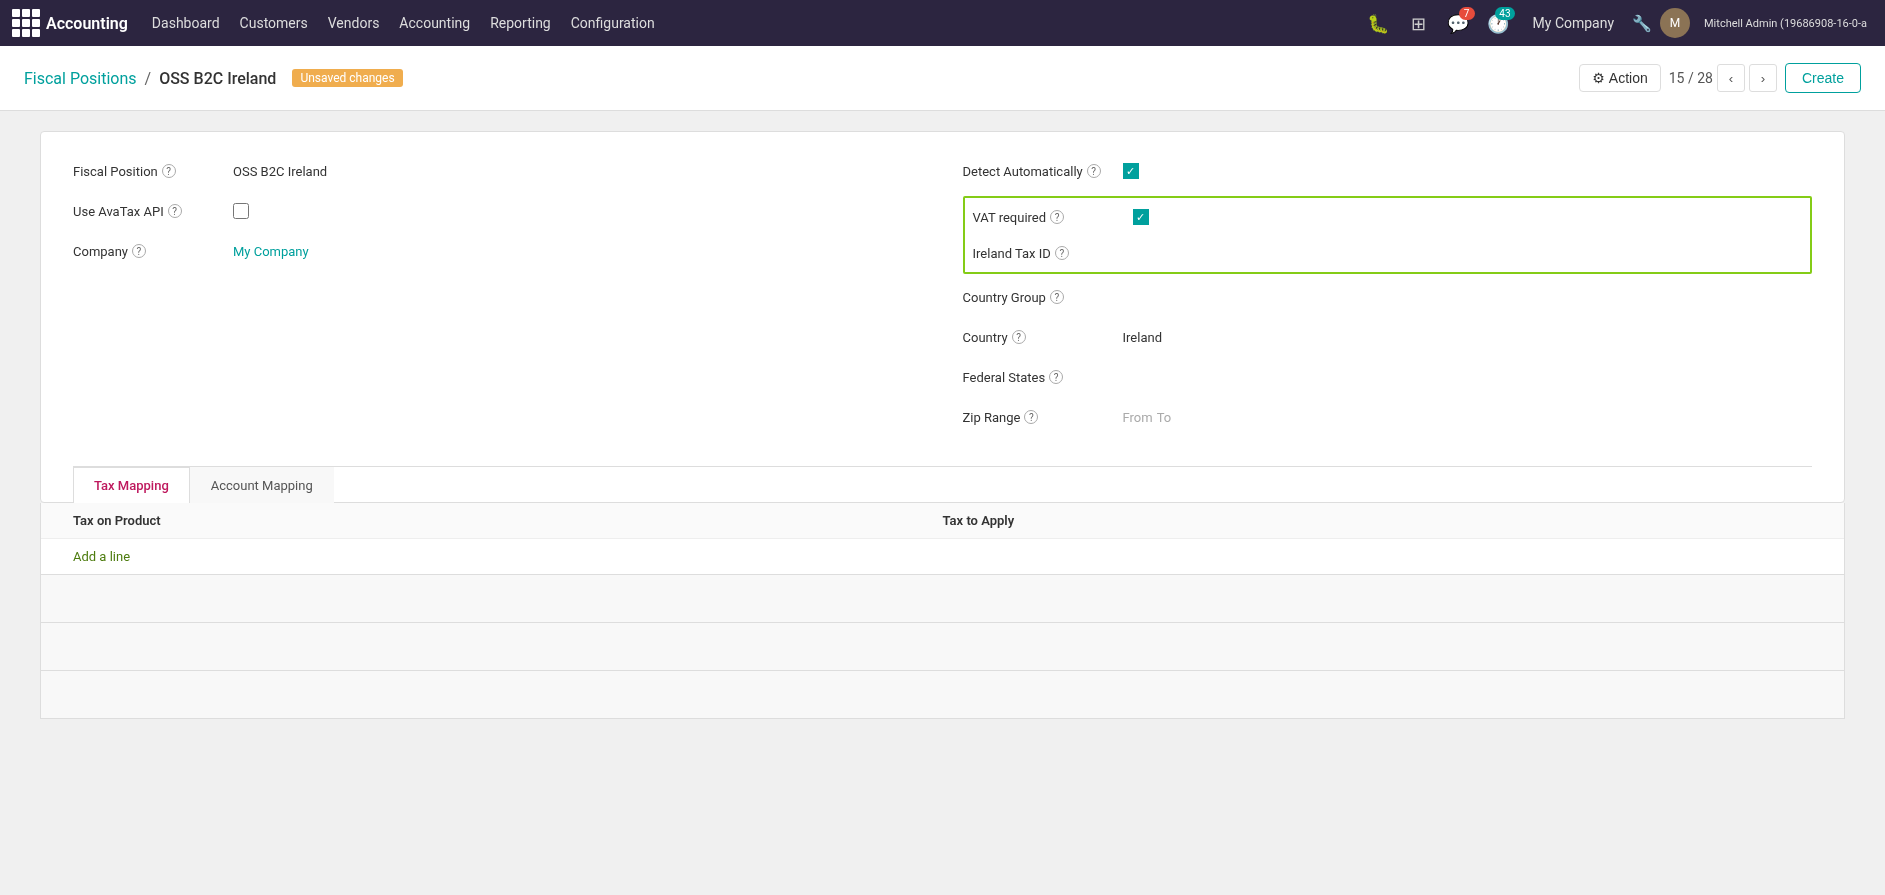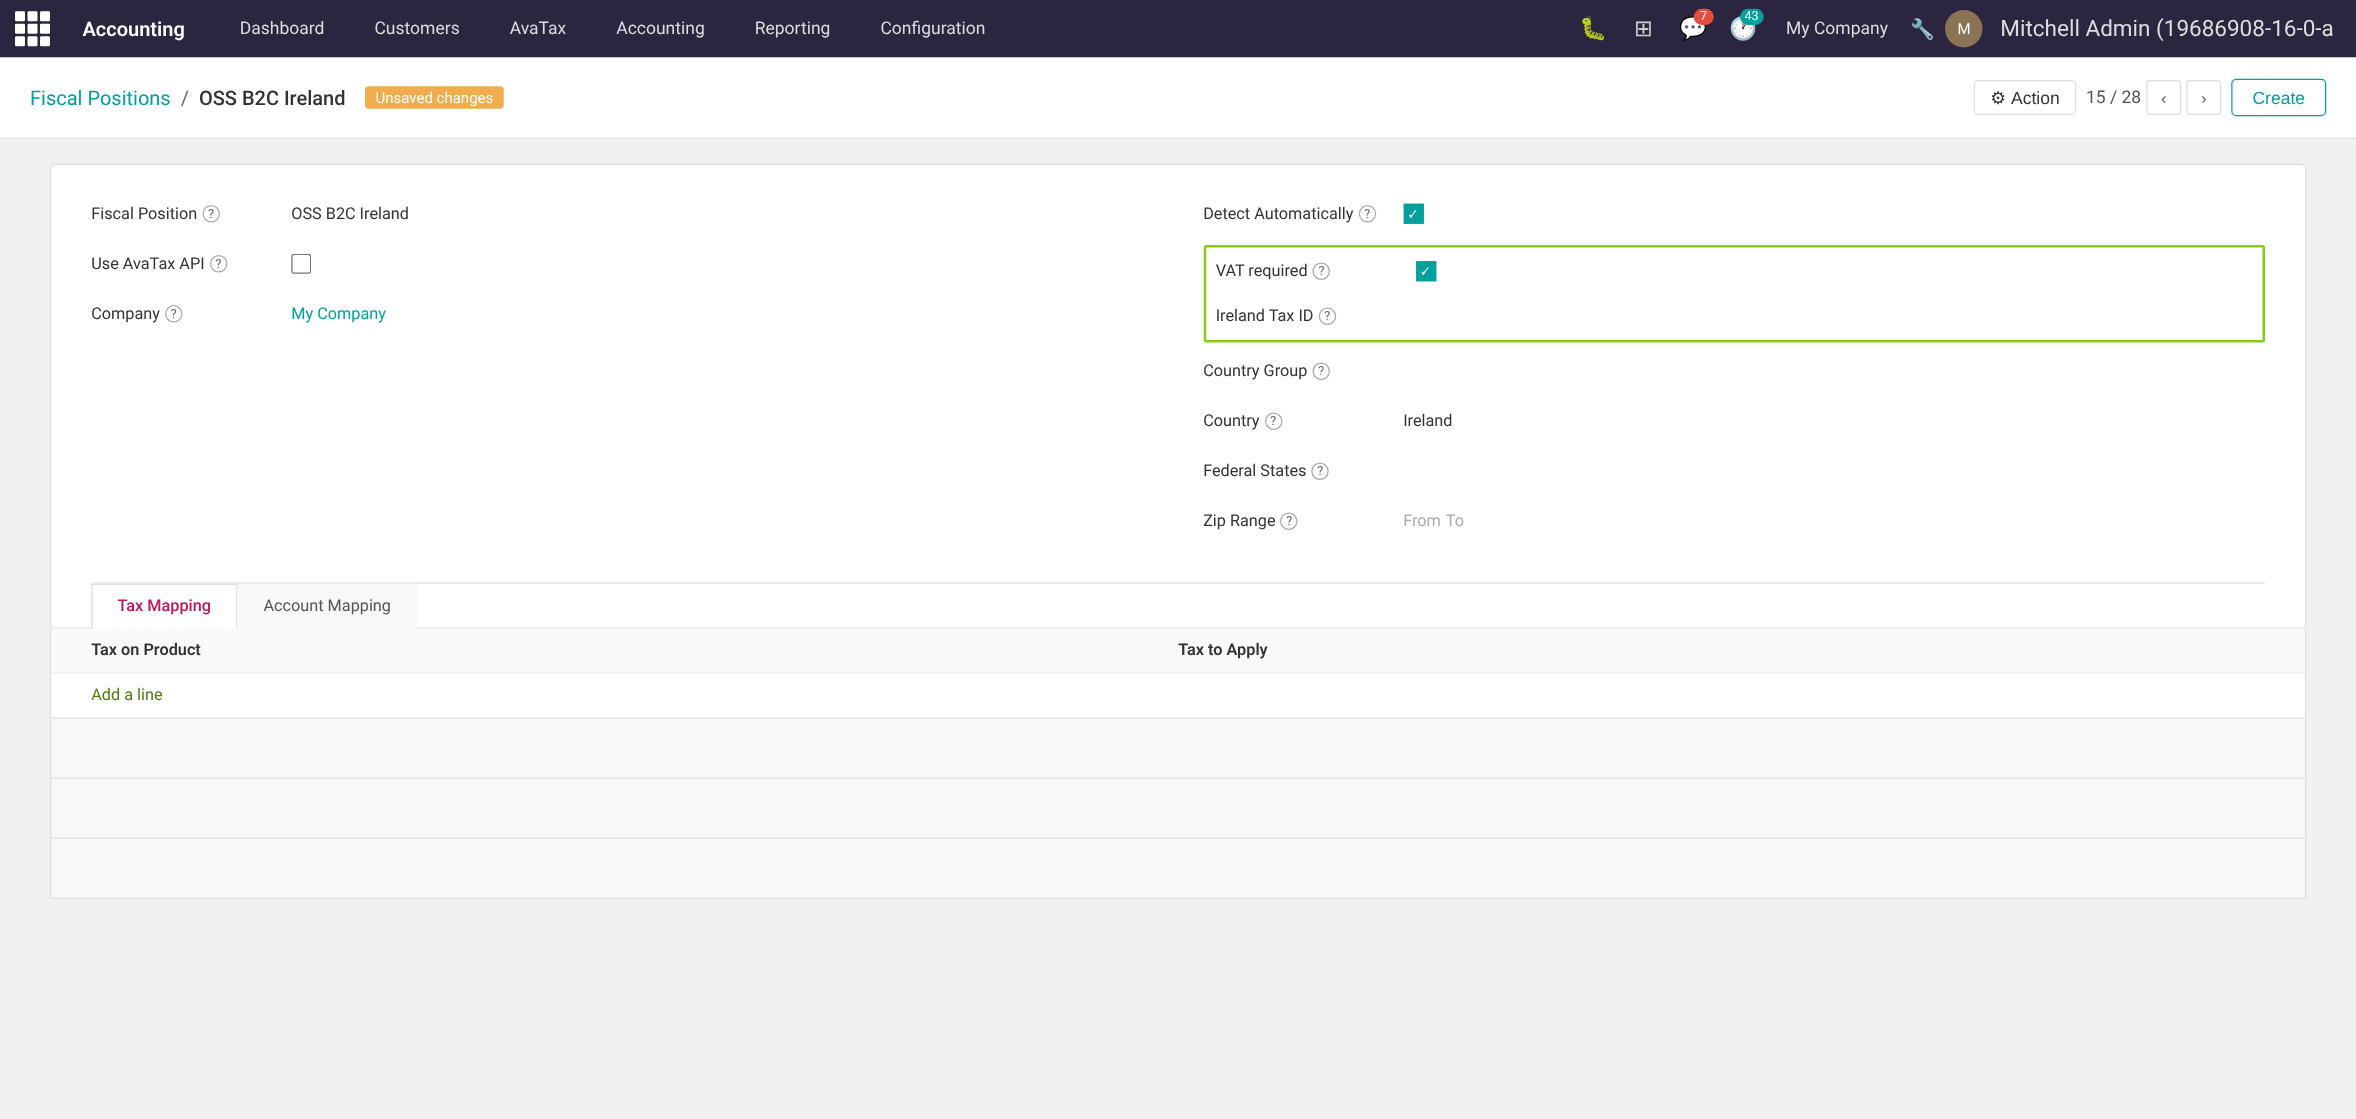--- a/index.html
+++ b/index.html
@@ -6,21 +6,21 @@
     body { font-family: -apple-system, BlinkMacSystemFont, 'Segoe UI', Roboto, sans-serif; font-size: 14px; background: #f0f0f0; }
 
     
     .top-nav {
       background: #2c2540;
       color: #fff;
       display: flex;
       align-items: center;
       padding: 0 12px;
       height: 46px;
-      gap: 20px;
+      gap: 0;
     }
     .top-nav .app-grid {
       width: 28px; height: 28px;
       display: grid; grid-template-columns: repeat(3,8px); gap: 2px;
       margin-right: 6px;
     }
     .top-nav .app-grid span {
       background: #fff; border-radius: 1px;
     }
     .top-nav .app-name {
@@ -44,21 +44,21 @@
     }
     .badge-teal { background: #00a09d; }
     .company-btn {
       color: #ddd; padding: 0 10px; cursor: pointer; font-size: 14px;
     }
     .avatar {
       width: 30px; height: 30px; border-radius: 50%; background: #8b7355;
       display: flex; align-items: center; justify-content: center;
       color: #fff; font-size: 12px; overflow: hidden;
     }
-    .user-name { color: #ddd; font-size: 18px; padding: 0 6px; cursor: pointer; }
+    .user-name { color: #ddd; font-size: 11px; padding: 0 6px; cursor: pointer; }
     .wrench-icon { color: #ccc; font-size: 16px; cursor: pointer; }
 
     
     .breadcrumb-bar {
       background: #fff;
       border-bottom: 1px solid #ddd;
       padding: 0 24px;
       height: 65px;
       display: flex;
       align-items: center;
@@ -210,21 +210,21 @@
     <span></span>
       <span></span>
       <span></span>
     <span></span>
       <span></span>
       <span></span>
   </div>
   <span class="app-name">Accounting</span>
   <span class="nav-item">Dashboard</span>
   <span class="nav-item">Customers</span>
-  <span class="nav-item">AvaTax</span>
+  <span class="nav-item">Vendors</span>
   <span class="nav-item">Accounting</span>
   <span class="nav-item">Reporting</span>
   <span class="nav-item">Configuration</span>
 
   <div class="nav-right">
     <div class="nav-icon-btn">🐛</div>
     <div class="nav-icon-btn">⊞</div>
     <div class="nav-icon-btn">
       💬
       <span class="badge">7</span>

